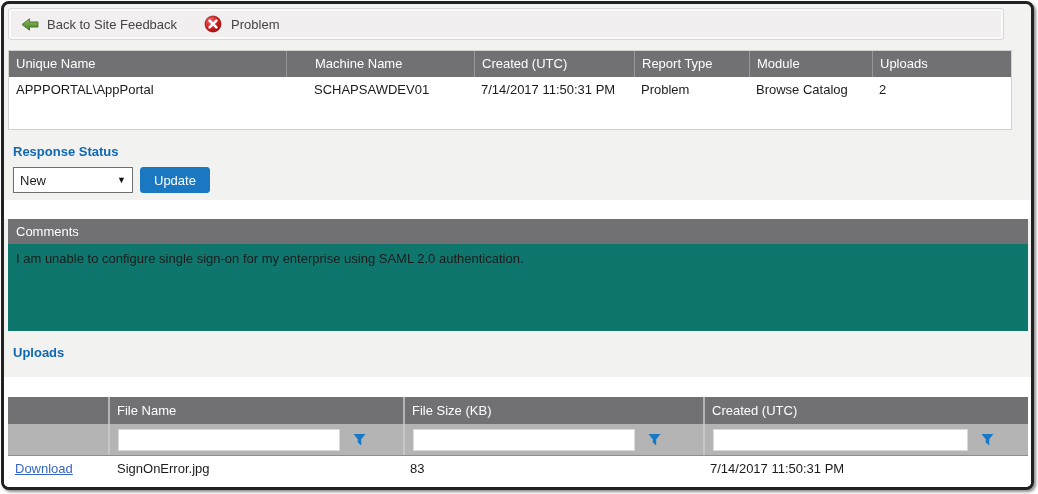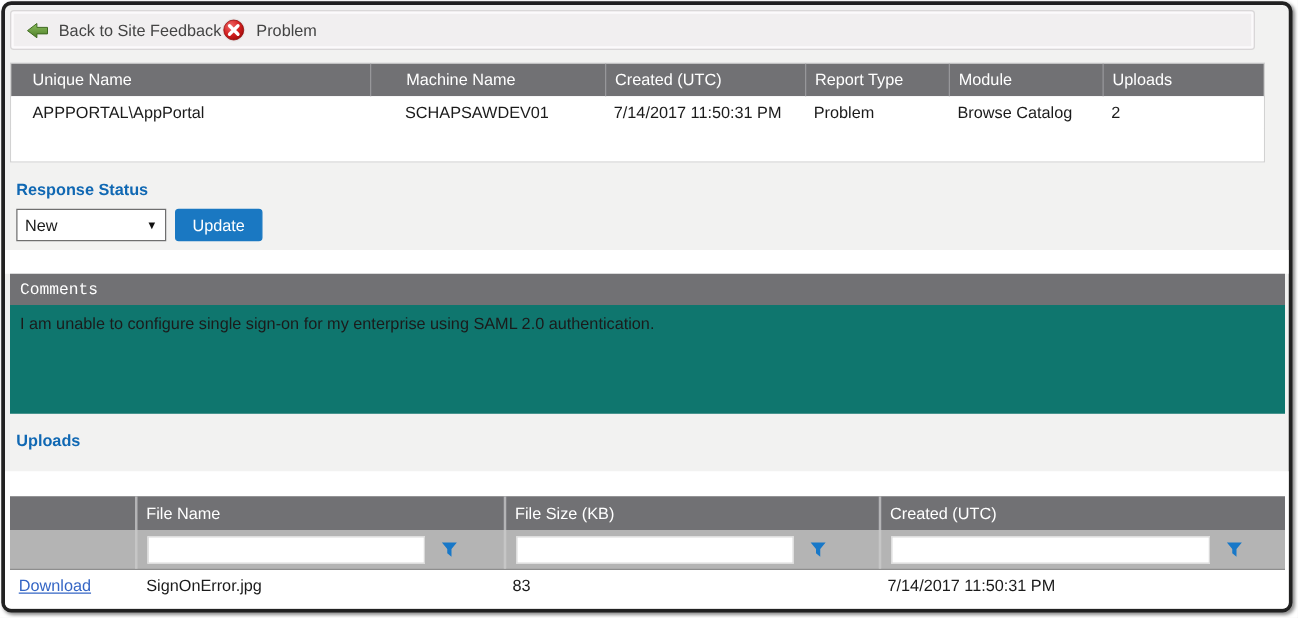--- a/index.html
+++ b/index.html
@@ -8,51 +8,51 @@
     position:absolute; left:1px; top:1px; width:1033px; height:489px;
     box-sizing:border-box; border:3px solid #212121; border-radius:8px;
     background:#f2f2f1; box-shadow:2px 2px 3px rgba(0,0,0,0.45);
     overflow:hidden;
   }
   
   .toolbar {
     position:absolute; left:4px; top:4px; width:996px; height:32px;
     background:#f1eff0; border:1px solid #d9d7d8; border-radius:3px;
     box-shadow:inset 0 0 0 2px #fbfafb;
-    display:flex; align-items:center; padding-left:12px; box-sizing:border-box;
+    display:flex; align-items:center; gap:26px; padding-left:12px; box-sizing:border-box;
   }
   .tool-btn { display:flex; align-items:center; gap:8px; cursor:pointer; color:#444444; font-size:13px; }
   
   .hdr-row { display:flex; background:#717174; color:#ffffff; font-size:13px; }
   .hdr-cell { box-sizing:border-box; padding-left:7px; line-height:26px; height:26px; overflow:hidden; white-space:nowrap; }
   .data-row { display:flex; background:#ffffff; color:#1b1b1b; font-size:13px; }
   .data-cell { box-sizing:border-box; padding-left:7px; line-height:26px; height:26px; overflow:hidden; white-space:nowrap; }
   
   .grid1 { position:absolute; left:4px; top:46px; width:1004px; background:#ffffff; border:1px solid #d2d2d2; box-sizing:border-box; }
-  .grid1 .c0{width:277px;margin-left:10px;} .grid1 .c1{width:188px;padding-left:28px;} .grid1 .c2{width:160px;} .grid1 .c3{width:115px;} .grid1 .c4{width:123px;} .grid1 .c5{flex:1;}
+  .grid1 .c0{width:277px;} .grid1 .c1{width:188px;padding-left:28px;} .grid1 .c2{width:160px;} .grid1 .c3{width:115px;} .grid1 .c4{width:123px;} .grid1 .c5{flex:1;}
   .grid1 .hdr-cell + .hdr-cell { border-left:1px solid #97979a; }
   .grid1-filler { height:26px; background:#ffffff; }
   
   .section-label { position:absolute; font-size:13px; font-weight:bold; color:#1068b3; }
   .rs-label { left:9px; top:140px; }
   .rs-controls { position:absolute; left:9px; top:163px; height:26px; display:flex; align-items:flex-end; gap:7px; }
   .selectbox {
     width:120px; height:26px; box-sizing:border-box; background:#ffffff;
     border:1px solid #6f6f6f; display:flex; align-items:center; justify-content:space-between;
     padding:0 6px; font-size:13px; color:#1b1b1b; cursor:pointer;
   }
   .selectbox .arrow { font-size:9px; color:#111111; }
   .btn-update {
     height:26px; padding:0 13px; background:#1a78c2; color:#ffffff; border:1px solid #1a78c2;
     border-radius:3px; font-size:13px; font-family:"Liberation Sans", sans-serif; cursor:pointer;
   }
   
   .strip1 { position:absolute; left:0; right:0; top:196px; height:19px; background:#ffffff; }
   .comments-panel { position:absolute; left:4px; right:3px; top:215px; }
-  .panel-hdr { background:#717174; color:#ffffff; font-size:13px; line-height:25px; height:25px; padding-left:8px;font-family:Liberation Mono, monospace; }
+  .panel-hdr { background:#717174; color:#ffffff; font-size:13px; line-height:25px; height:25px; padding-left:8px; }
   .comments-body { background:#0f766e; height:87px; font-size:13px; color:#1b1b1b; padding:7px 8px; box-sizing:border-box; }
   .uploads-label { left:9px; top:341px; }
   .bottom-white { position:absolute; left:0; right:0; top:373px; bottom:0; background:#ffffff; }
   
   .grid2 { position:absolute; left:4px; right:3px; top:20px; }
   .grid2 .c0{width:100px;} .grid2 .c1{width:295px;} .grid2 .c2{width:300px;} .grid2 .c3{flex:1;}
   .grid2 .hdr-row { height:27px; }
   .grid2 .hdr-cell { height:27px; line-height:27px; }
   .grid2 .hdr-cell + .hdr-cell { border-left:2px solid #b4b4b6; }
   .filter-row { display:flex; background:#b4b4b4; height:31px; border-bottom:1px solid #8e8e8e; }

